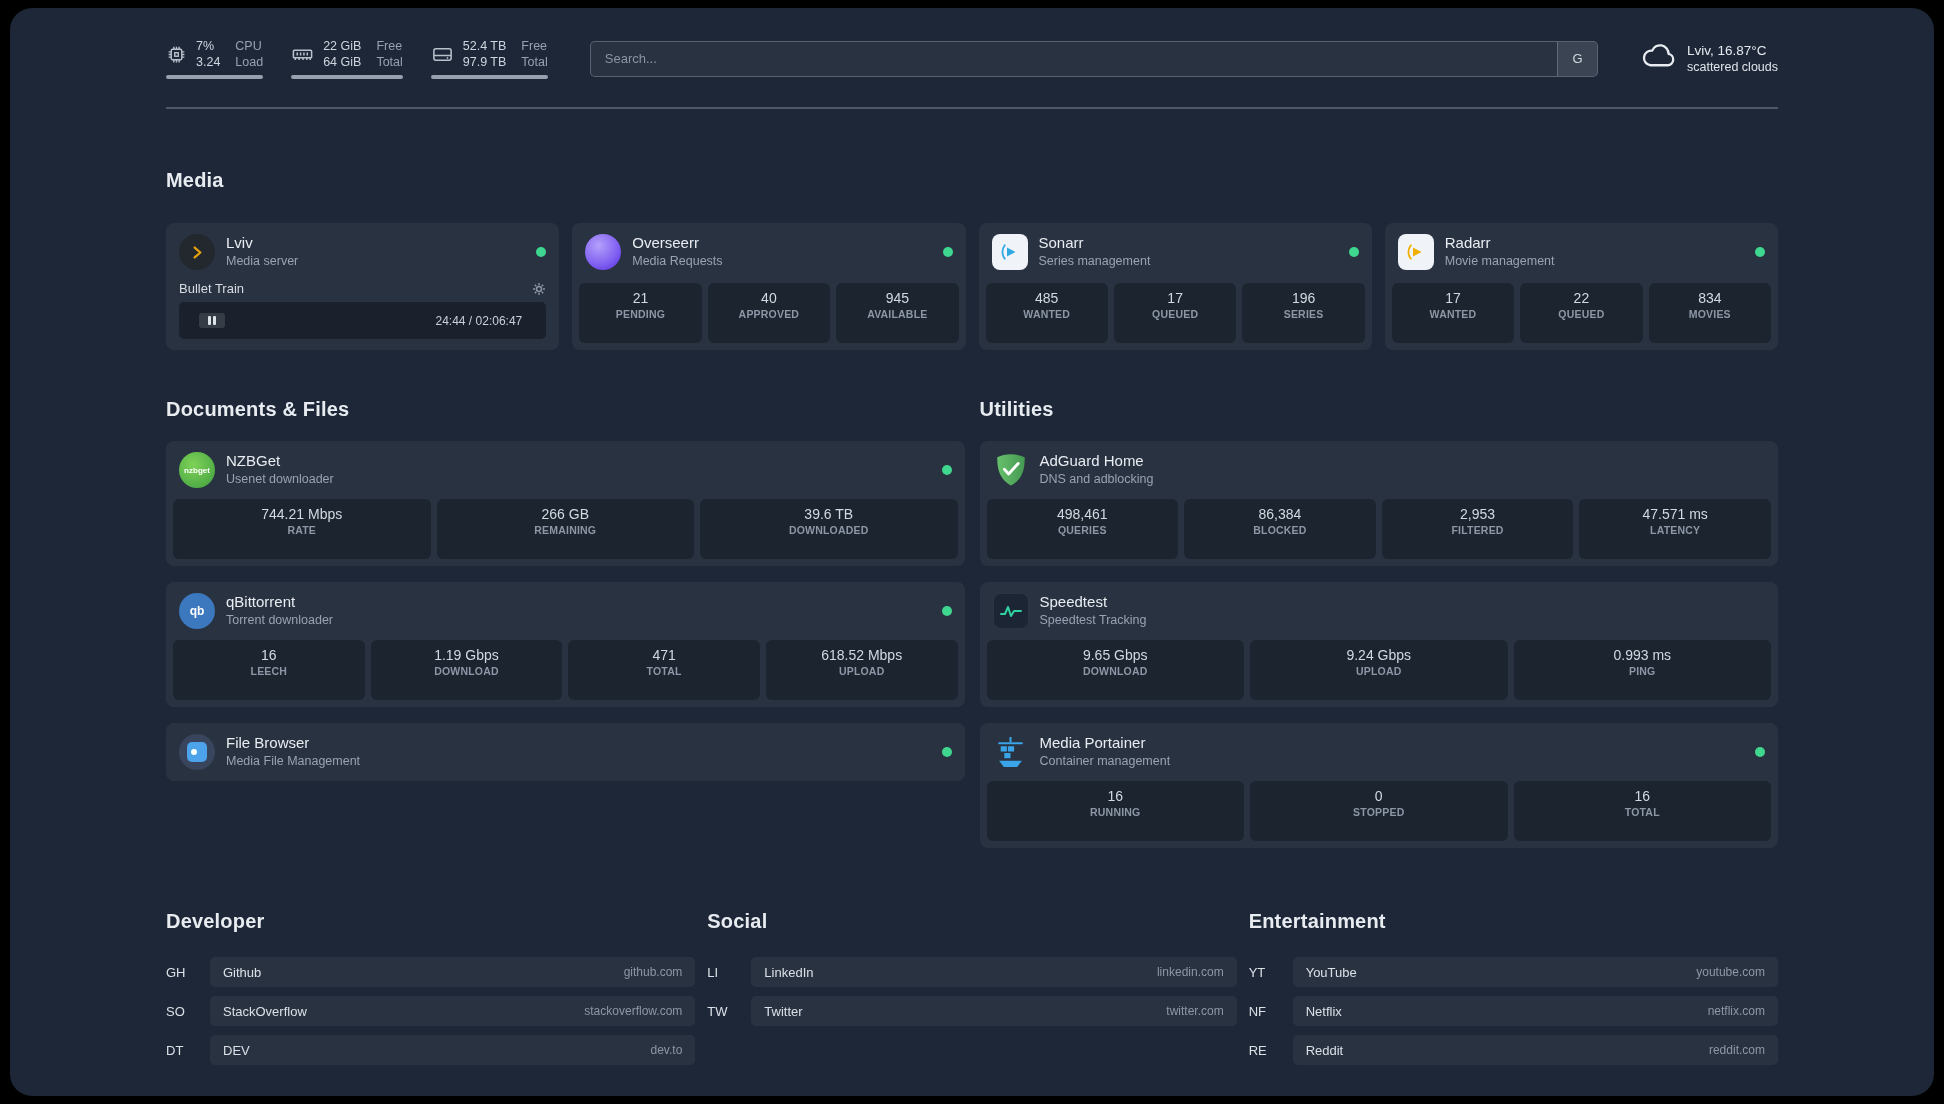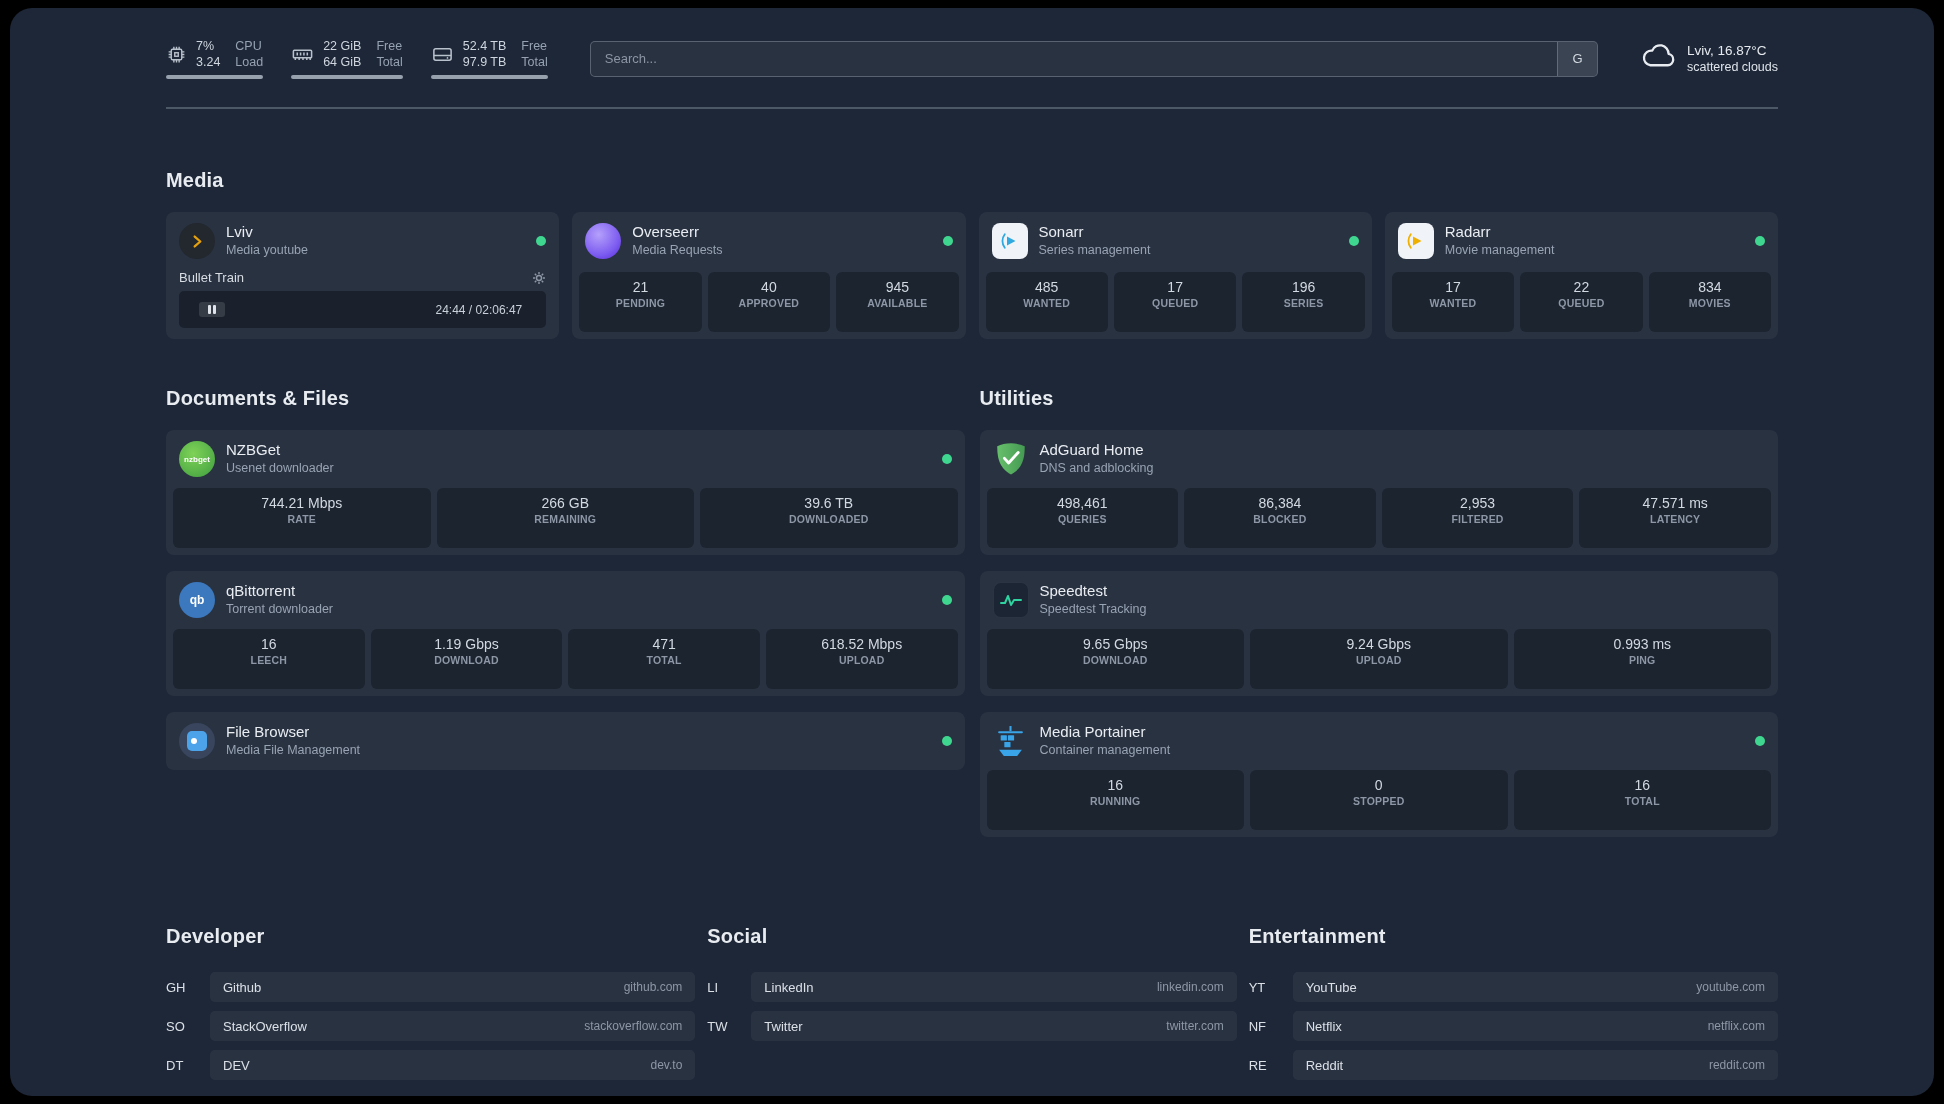--- a/index.html
+++ b/index.html
@@ -45,21 +45,21 @@
   .weather { display: flex; align-items: center; gap: 10px; }
   .weather-text { line-height: 1.3; }
   .weather-loc { font-size: 13.5px; color: #e6eaef; }
   .weather-cond { font-size: 12.5px; color: #dfe4ea; }
 
   .divider { border: none; border-top: 2px solid #4d5866; margin-top: 28px; }
 
   
   h2.sec { font-size: 20px; font-weight: 700; color: #e8ecf1; letter-spacing: .2px; }
   .section-media { margin-top: 60px; }
-  .section-media h2 { margin-bottom: 20px; }
+  .section-media h2 { margin-bottom: 31px; }
   .grid-4 { display: grid; grid-template-columns: repeat(4, 1fr); gap: 13px; }
 
   .card {
     background: rgba(255,255,255,.055); border-radius: 8px;
     display: flex; flex-direction: column;
   }
   .card-header { display: flex; align-items: center; gap: 11px; padding: 11px 13px; cursor: pointer; }
   .svc-icon { width: 36px; height: 36px; flex: none; display: flex; align-items: center; justify-content: center; }
   .svc-title { font-size: 15px; color: #e9edf2; line-height: 1.2; }
   .svc-sub { font-size: 12.5px; color: #98a3b3; line-height: 1.25; margin-top: 2px; }
@@ -104,21 +104,21 @@
   .icon-qb { border-radius: 50%; background: #3b78bd; color: #fff; font-size: 12px; font-weight: 700; }
   .icon-fb { border-radius: 50%; background: #38455c; }
   .fb-square { width: 20px; height: 20px; border-radius: 5px; background: #4da3ea; position: relative; }
   .fb-square::after {
     content: ""; position: absolute; left: 4px; top: 7px; width: 6px; height: 6px;
     border-radius: 50%; background: #fff;
   }
   .icon-speedtest { border-radius: 8px; background: #1b2534; border: 1px solid rgba(255,255,255,.07); }
 
   
-  .bookmarks { display: grid; grid-template-columns: repeat(3, 1fr); gap: 12px; margin-top: 88px; }
+  .bookmarks { display: grid; grid-template-columns: repeat(3, 1fr); gap: 12px; margin-top: 62px; }
   .bm-col h2 { margin-bottom: 24px; }
   .bm-row { display: flex; align-items: center; margin-bottom: 9px; }
   .bm-abbr { width: 44px; font-size: 13px; color: #dbe0e7; flex: none; }
   .bm-pill {
     flex: 1; height: 30px; background: rgba(255,255,255,.055); border-radius: 5px;
     display: flex; align-items: center; justify-content: space-between;
     padding: 0 13px; cursor: pointer;
   }
   .bm-name { font-size: 13px; color: #dbe0e7; }
   .bm-domain { font-size: 12px; color: #8d97a6; }
@@ -209,21 +209,21 @@
 
       <div class="card">
         <div class="card-header">
           <span class="svc-icon icon-plex">
             <svg viewBox="0 0 24 24" width="17" height="17">
                   <path d="M8 5l8 7-8 7" fill="none" stroke="#e5a00d" stroke-width="3.2" stroke-linecap="round" stroke-linejoin="round"></path>
                 </svg>
           </span>
           <div>
             <div class="svc-title">Lviv</div>
-            <div class="svc-sub">Media youtube</div>
+            <div class="svc-sub">Media server</div>
           </div>
           <span class="dot"></span>
         </div>
         <div class="player">
           <div class="player-top">
             <span>Bullet Train</span>
             <span class="gear">
               <svg width="14" height="14" viewBox="0 0 20 20" fill="none" stroke="#8d97a6" stroke-width="2">
                 <circle cx="10" cy="10" r="3.6"></circle>
                 <path d="M10 1.5v3M10 15.5v3M1.5 10h3M15.5 10h3M4 4l2.1 2.1M13.9 13.9L16 16M16 4l-2.1 2.1M6.1 13.9L4 16"></path>

